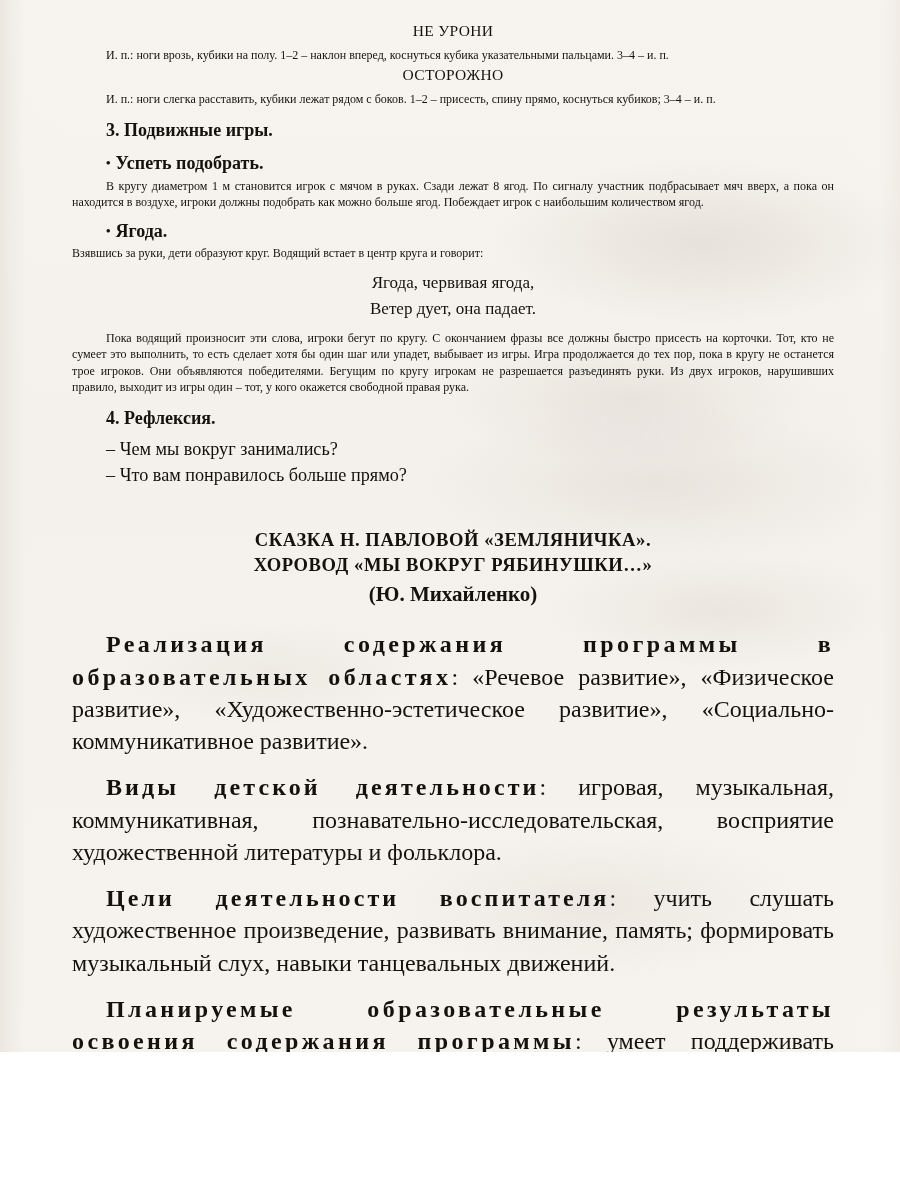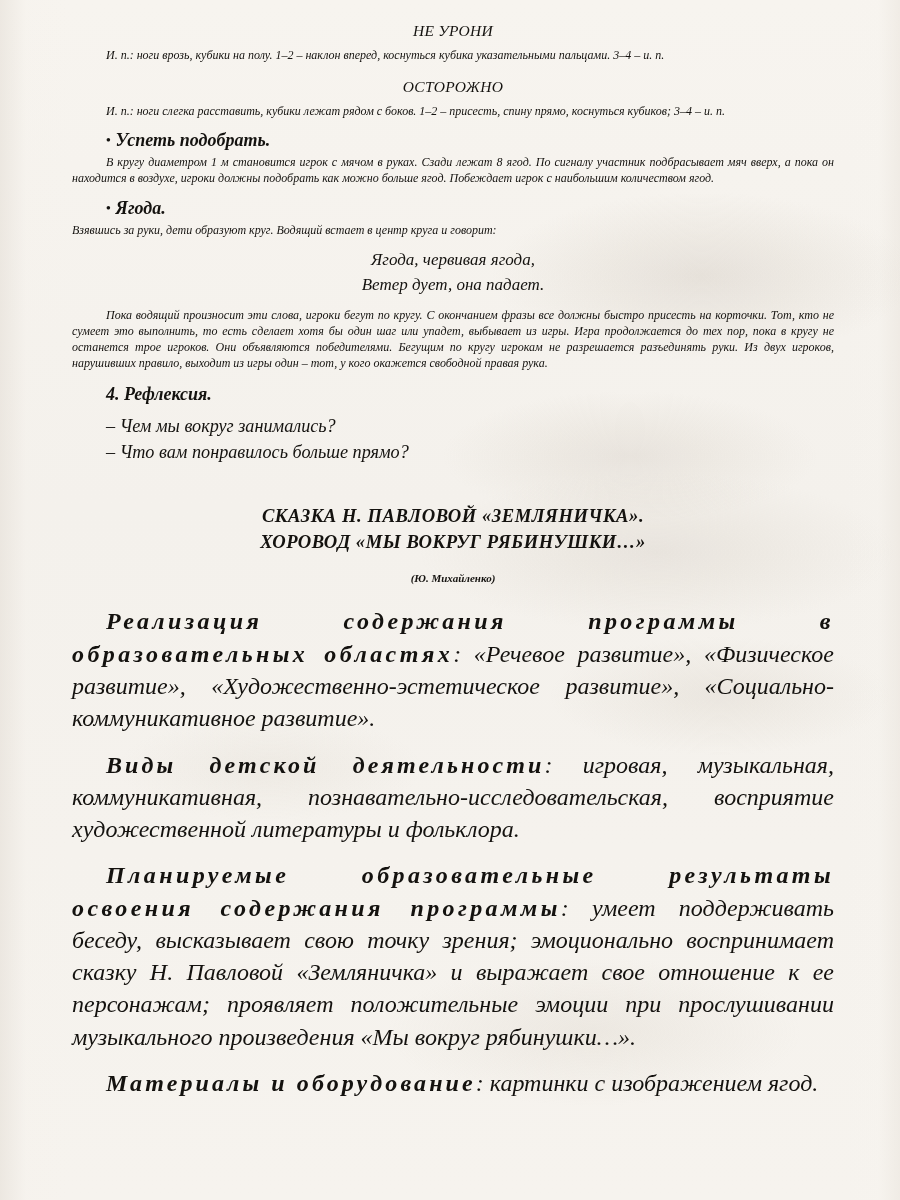--- a/index.html
+++ b/index.html
@@ -4,30 +4,29 @@
 <style>
   html, body {
     margin: 0;
     padding: 0;
     background: #ffffff;
   }
 
   .page {
     position: relative;
     width: 900px;
-    height: 1200px;
+    height: 1052px;
     box-sizing: border-box;
     background:
       linear-gradient(90deg, rgba(228,222,214,0.55) 0px, rgba(245,241,235,0.18) 26px, rgba(252,250,246,0) 70px),
       linear-gradient(270deg, rgba(232,226,218,0.45) 0px, rgba(248,245,240,0.15) 22px, rgba(252,250,246,0) 60px),
       linear-gradient(180deg, #f7f4ef 0%, #f4f1ec 42%, #f6f3ee 100%);
     font-family: "Liberation Serif", "DejaVu Serif", serif;
     color: #14120f;
     overflow: hidden;
-    font-style: italic;
   }
 
   
   .page::before {
     content: "";
     position: absolute;
     inset: 0;
     pointer-events: none;
     background:
       radial-gradient(ellipse 300px 120px at 78% 23%, rgba(205,198,188,0.30), rgba(0,0,0,0) 70%),
@@ -106,23 +105,23 @@
     margin: 38px 0 0 0;
     text-align: center;
   }
   .title-line {
     font-size: 18.6px;
     font-weight: bold;
     letter-spacing: 0.55px;
     line-height: 1.35;
   }
   .title-author {
-    font-size: 11px;
-    font-weight: bold;
-    margin-top: 17px;
+    font-size: 21px;
+    font-weight: bold;
+    margin-top: 3px;
     line-height: 1.35;
   }
 
   
   .lead-para {
     margin: 14px 0 0 0;
     font-size: 24px;
     line-height: 1.345;
     text-align: justify;
     text-indent: 34px;
@@ -150,23 +149,24 @@
 </style>
 </head>
 <body>
 
 <div class="page">
   <div class="content">
 
     <div class="line-head">НЕ УРОНИ</div>
     <p class="body">И. п.: ноги врозь, кубики на полу. 1–2 – наклон вперед, коснуться кубика указательными пальцами. 3–4 – и. п.</p>
 
-    <div class="line-head" style="margin-top:12px;">ОСТОРОЖНО</div>
+    <div class="line-head" style="margin-top:0;">ОСТОРОЖНО</div>
     <p class="body">И. п.: ноги слегка расставить, кубики лежат рядом с боков. 1–2 – присесть, спину прямо, коснуться кубиков; 3–4 – и. п.</p>
 
+    <p class="sect-num">3. Подвижные игры.</p>
 
     <p class="bullet-item">
       <span class="dot">•</span><span>Успеть подобрать.</span>
     </p>
     <p class="body">В кругу диаметром 1 м становится игрок с мячом в руках. Сзади лежат 8 ягод. По сигналу участник подбрасывает мяч вверх, а пока он находится в воздухе, игроки должны подобрать как можно больше ягод. Побеждает игрок с наибольшим количеством ягод.</p>
 
     <p class="bullet-item">
       <span class="dot">•</span><span>Ягода.</span>
     </p>
     <p class="body noindent">Взявшись за руки, дети образуют круг. Водящий встает в центр круга и говорит:</p>
@@ -190,20 +190,23 @@
     </div>
 
     <p class="lead-para" style="margin-top:20px;">
       <span class="sp-wide">Реализация содержания программы в образовательных областях</span><span>: </span><span>«Речевое развитие», «Физическое развитие», «Художественно-эстетическое развитие», «Социально-коммуникативное развитие».</span>
     </p>
 
     <p class="lead-para">
       <span class="sp">Виды детской деятельности</span><span>: </span><span>игровая, музыкальная, коммуникативная, познавательно-исследовательская, восприятие художественной литературы и фольклора.</span>
     </p>
 
+    <p class="lead-para">
+      <span class="sp">Цели деятельности воспитателя</span><span>: </span><span>учить слушать художественное произведение, развивать внимание, память; формировать музыкальный слух, навыки танцевальных движений.</span>
+    </p>
 
     <p class="lead-para">
       <span class="sp-wide">Планируемые образовательные результаты освоения содержания программы</span><span>: </span><span>умеет поддерживать беседу, высказывает свою точку зрения; эмоционально воспринимает сказку Н. Павловой «Земляничка» и выражает свое отношение к ее персонажам; проявляет положительные эмоции при прослушивании музыкального произведения «Мы вокруг рябинушки…».</span>
     </p>
 
     <p class="lead-para">
       <span class="sp">Материалы и оборудование</span><span>: </span><span>картинки с изображением ягод.</span>
     </p>
 
   </div>

